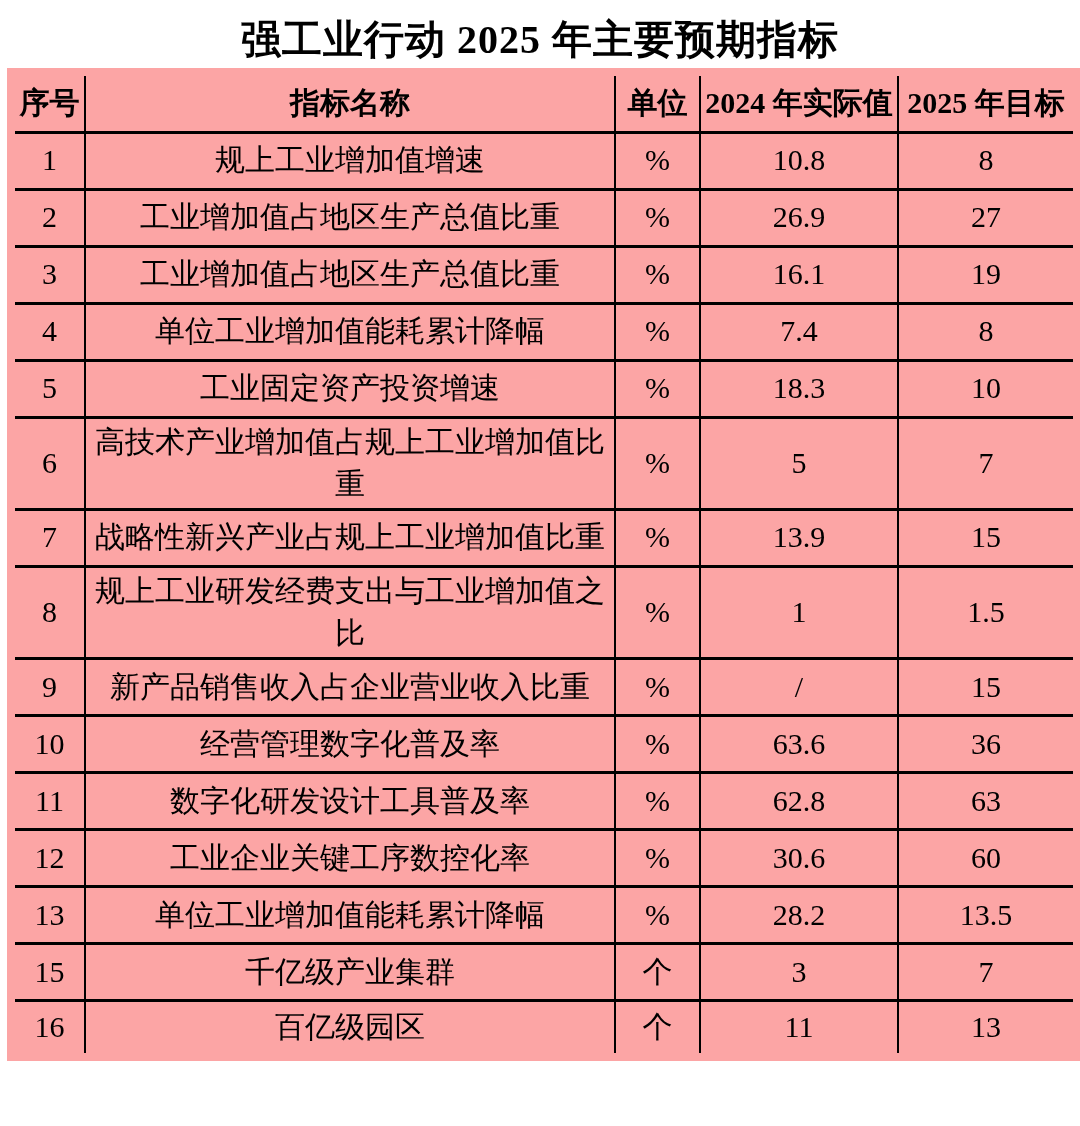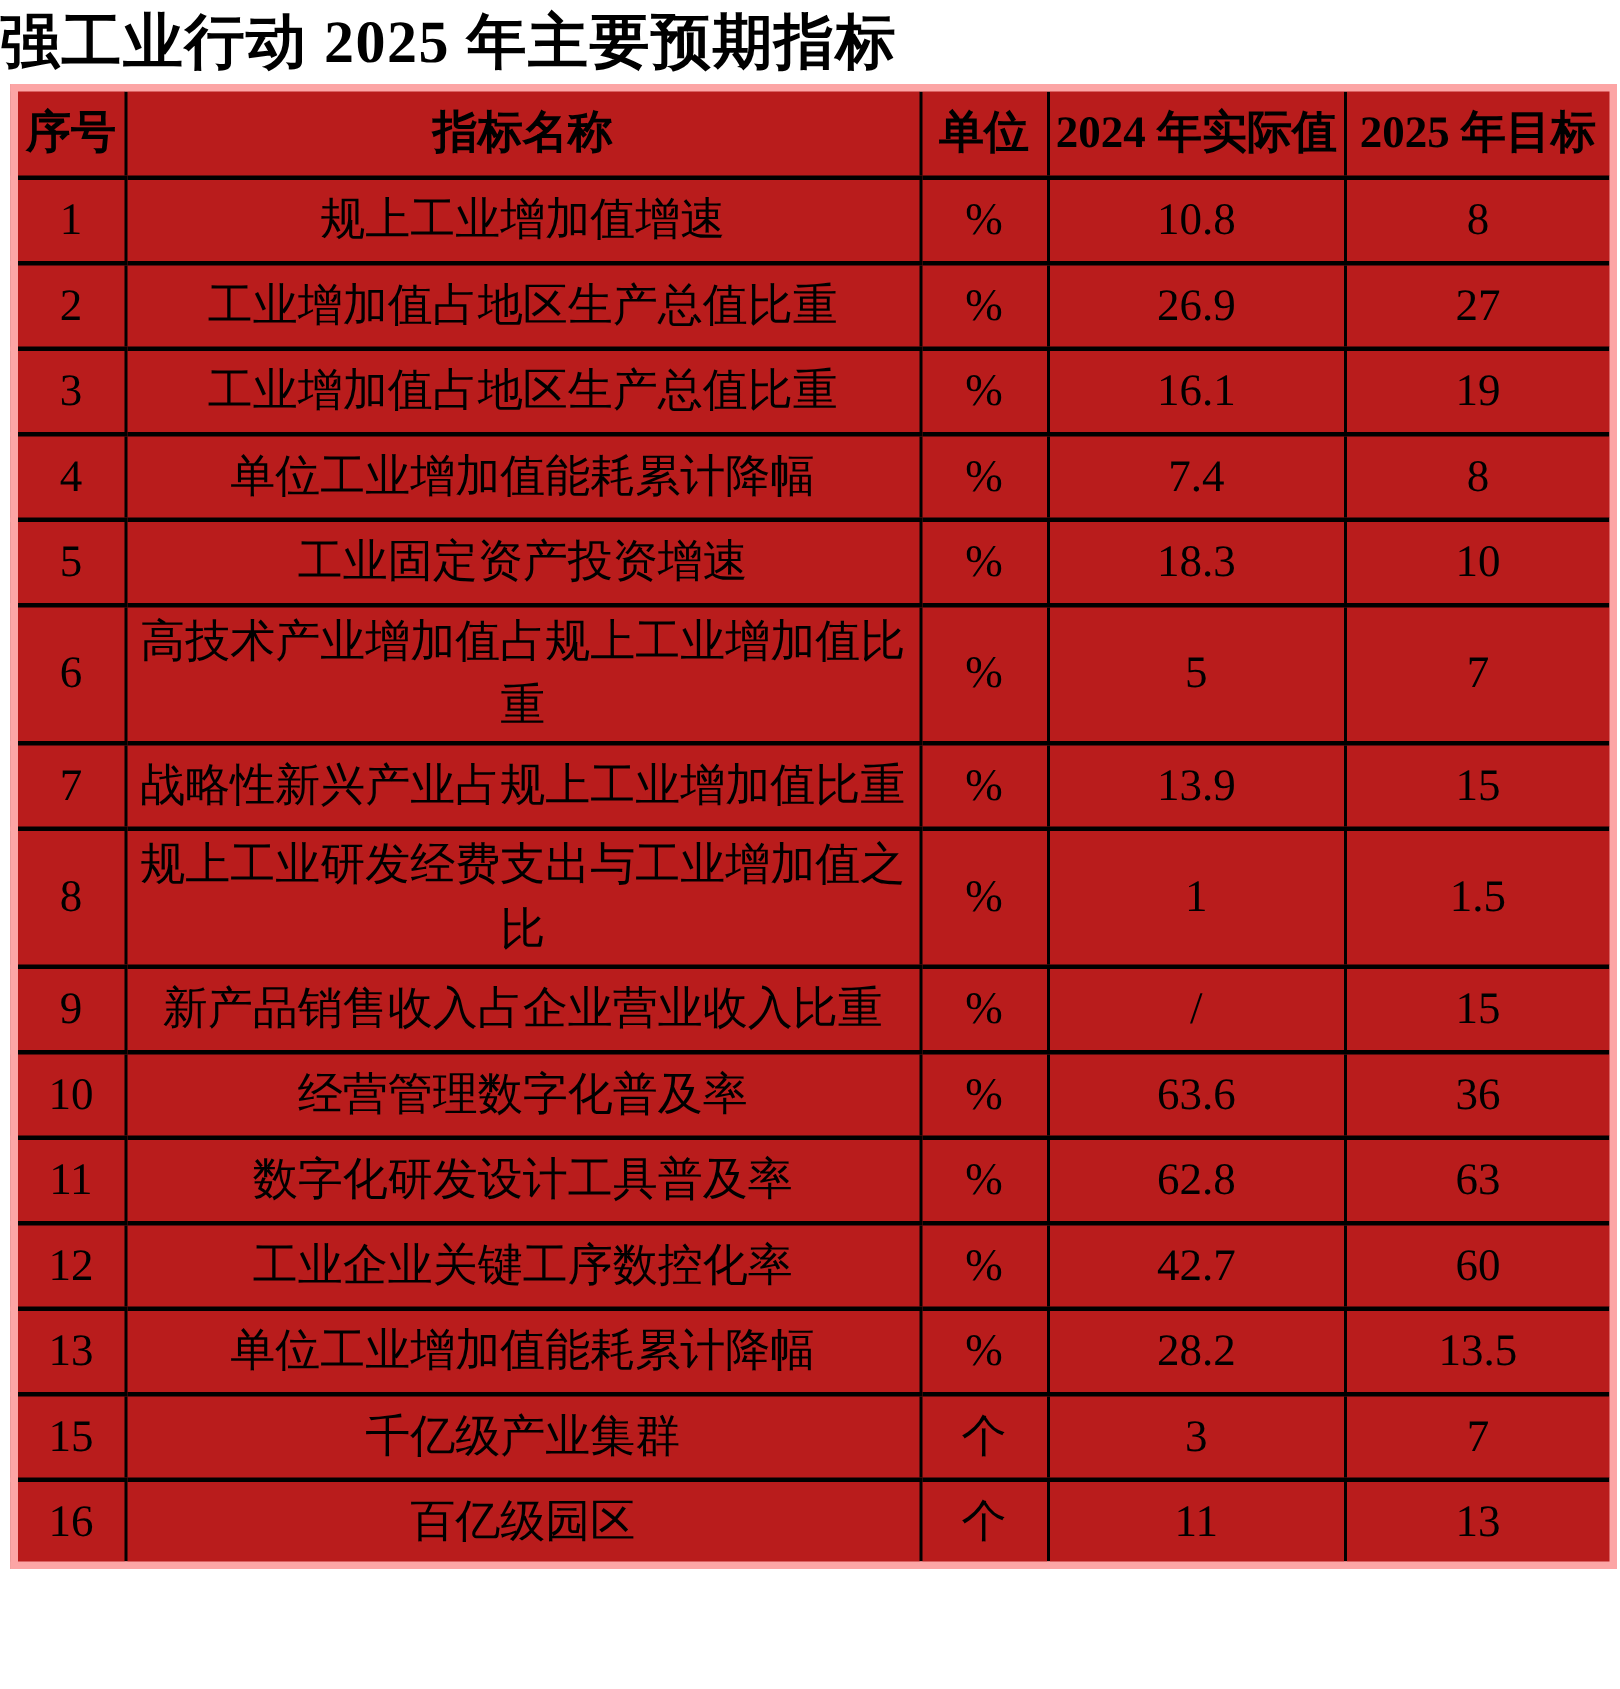--- a/index.html
+++ b/index.html
@@ -8,33 +8,35 @@
     background: #ffffff;
   }
   body {
     width: 1080px;
     height: 1126px;
     font-family: "Liberation Serif", "DejaVu Serif", serif;
     color: #000000;
     overflow: hidden;
   }
   .doc-title {
+    padding-top: 12px;
     height: 56px;
     line-height: 56px;
+    text-align: center;
     font-size: 40px;
     font-weight: bold;
     letter-spacing: 1px;
   }
   table.indicator-table {
     border-collapse: collapse;
     table-layout: fixed;
     margin-left: 7px;
     width: 1066px;
-    background: #b91c1c;
-    border: 5px solid #fca5a5;
+    background: #fca5a5;
+    border: 8px solid #fca5a5;
   }
   .indicator-table th,
   .indicator-table td {
     border: solid #000000;
     border-width: 3px 2px;
     text-align: center;
     vertical-align: middle;
     padding: 2px 2px;
     font-size: 30px;
     line-height: 1.42;
@@ -150,21 +152,21 @@
     <td class="cell-index">11</td>
     <td class="cell-name">数字化研发设计工具普及率</td>
     <td class="cell-unit">%</td>
     <td class="cell-actual">62.8</td>
     <td class="cell-target">63</td>
   </tr>
       <tr>
     <td class="cell-index">12</td>
     <td class="cell-name">工业企业关键工序数控化率</td>
     <td class="cell-unit">%</td>
-    <td class="cell-actual">42.7</td>
+    <td class="cell-actual">30.6</td>
     <td class="cell-target">60</td>
   </tr>
       <tr>
     <td class="cell-index">13</td>
     <td class="cell-name">单位工业增加值能耗累计降幅</td>
     <td class="cell-unit">%</td>
     <td class="cell-actual">28.2</td>
     <td class="cell-target">13.5</td>
   </tr>
       <tr>

